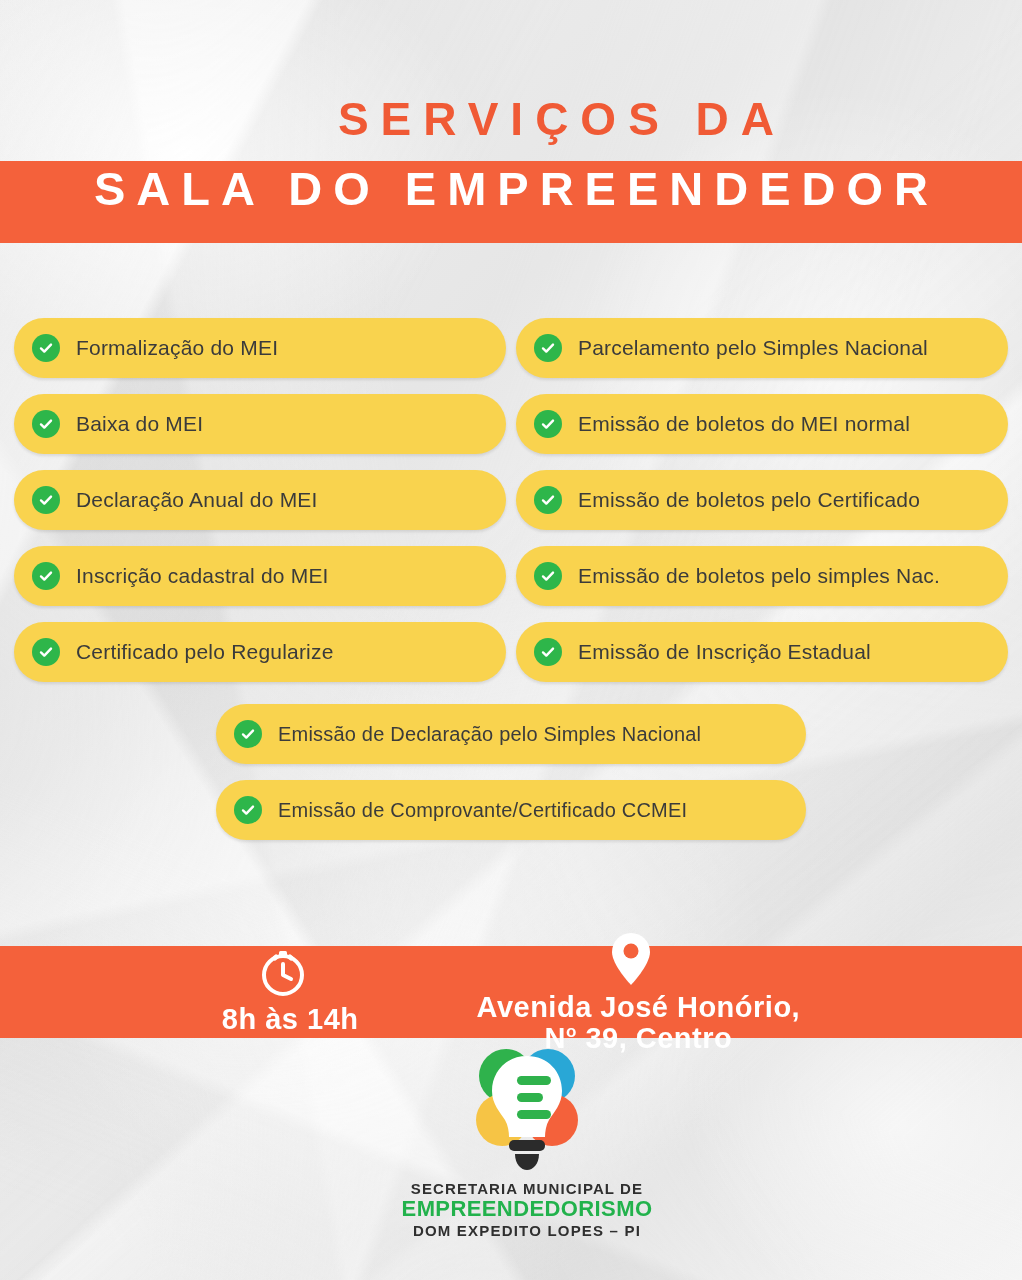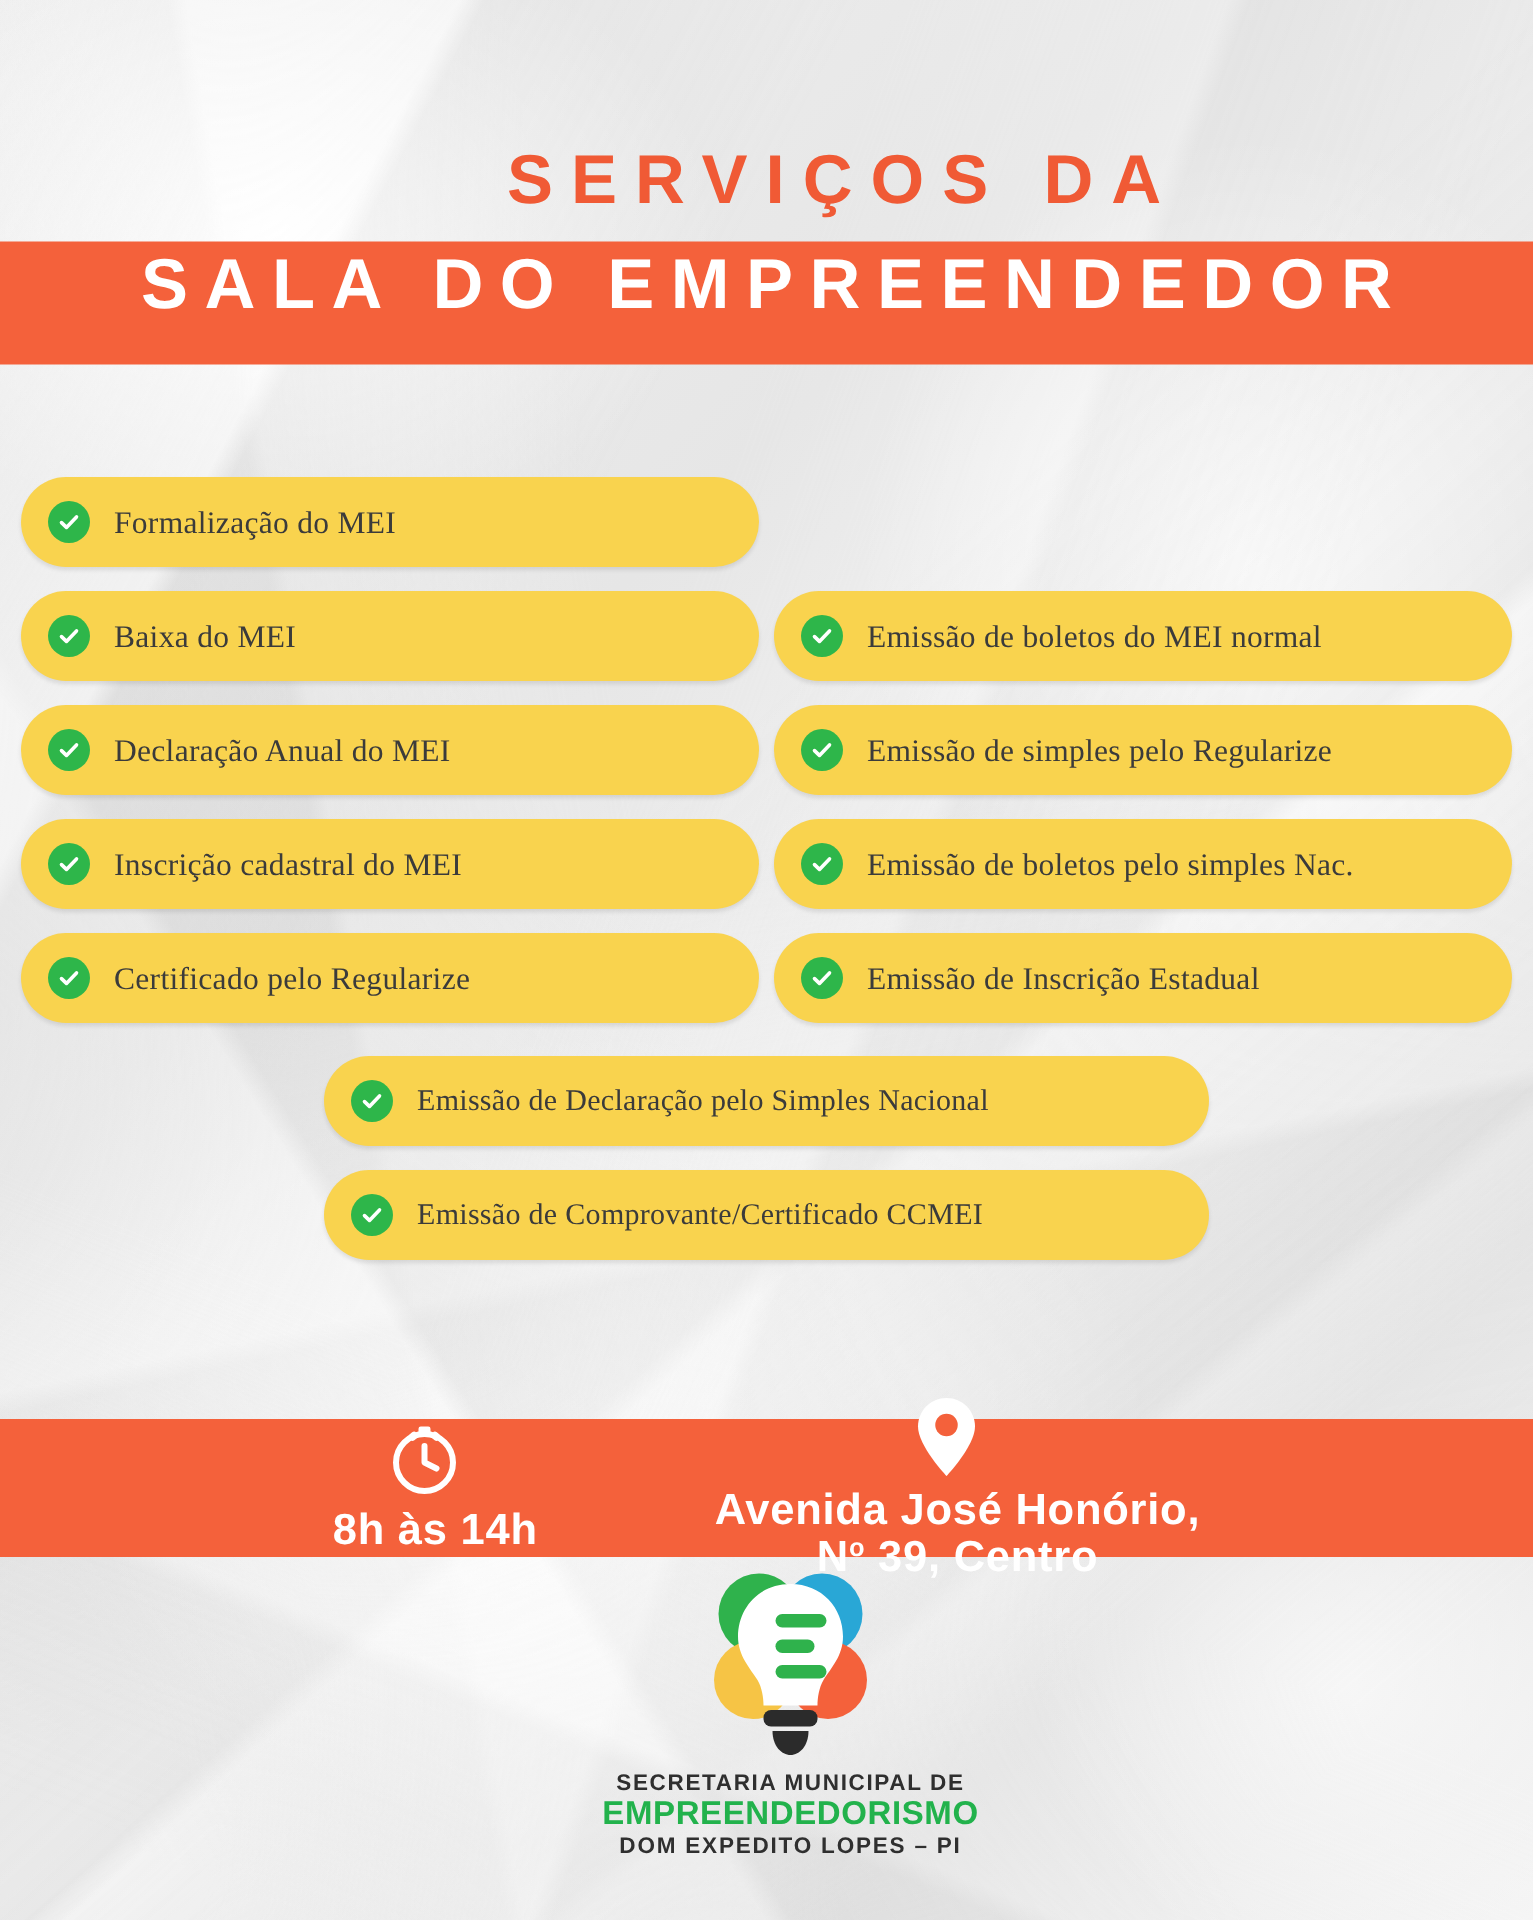--- a/index.html
+++ b/index.html
@@ -118,21 +118,20 @@
     justify-content: center;
     margin-right: 16px;
   }
   .pill .check svg { display: block; }
   .pill .label {
     color: #3b3b3b;
     font-size: 21px;
     font-weight: 400;
     letter-spacing: 0.2px;
     white-space: nowrap;
-    font-family: Liberation Serif, serif;
   }
   .center-rows { margin-top: 22px; }
   .center-rows .row { margin-bottom: 16px; }
   .center-rows .pill .label { font-size: 20px; }
 
   
   .info-band {
     position: absolute;
     top: 946px;
     left: 0;
@@ -210,20 +209,28 @@
 
     <div class="row">
       <div class="pill left">
         <span class="check">
           <svg width="16" height="16" viewBox="0 0 16 16">
               <path d="M3 8.4 L6.3 11.6 L13 4.6" fill="none" stroke="#ffffff" stroke-width="2.4" stroke-linecap="round" stroke-linejoin="round"></path>
             </svg>
         </span>
         <span class="label">Formalização do MEI</span>
       </div>
+      <div class="pill right">
+        <span class="check">
+          <svg width="16" height="16" viewBox="0 0 16 16">
+              <path d="M3 8.4 L6.3 11.6 L13 4.6" fill="none" stroke="#ffffff" stroke-width="2.4" stroke-linecap="round" stroke-linejoin="round"></path>
+            </svg>
+        </span>
+        <span class="label">Parcelamento pelo Simples Nacional</span>
+      </div>
     </div>
 
     <div class="row">
       <div class="pill left">
         <span class="check">
           <svg width="16" height="16" viewBox="0 0 16 16">
               <path d="M3 8.4 L6.3 11.6 L13 4.6" fill="none" stroke="#ffffff" stroke-width="2.4" stroke-linecap="round" stroke-linejoin="round"></path>
             </svg>
         </span>
         <span class="label">Baixa do MEI</span>
@@ -246,21 +253,21 @@
             </svg>
         </span>
         <span class="label">Declaração Anual do MEI</span>
       </div>
       <div class="pill right">
         <span class="check">
           <svg width="16" height="16" viewBox="0 0 16 16">
               <path d="M3 8.4 L6.3 11.6 L13 4.6" fill="none" stroke="#ffffff" stroke-width="2.4" stroke-linecap="round" stroke-linejoin="round"></path>
             </svg>
         </span>
-        <span class="label">Emissão de simples pelo Regularize</span>
+        <span class="label">Emissão de boletos pelo Certificado</span>
       </div>
     </div>
 
     <div class="row">
       <div class="pill left">
         <span class="check">
           <svg width="16" height="16" viewBox="0 0 16 16">
               <path d="M3 8.4 L6.3 11.6 L13 4.6" fill="none" stroke="#ffffff" stroke-width="2.4" stroke-linecap="round" stroke-linejoin="round"></path>
             </svg>
         </span>

